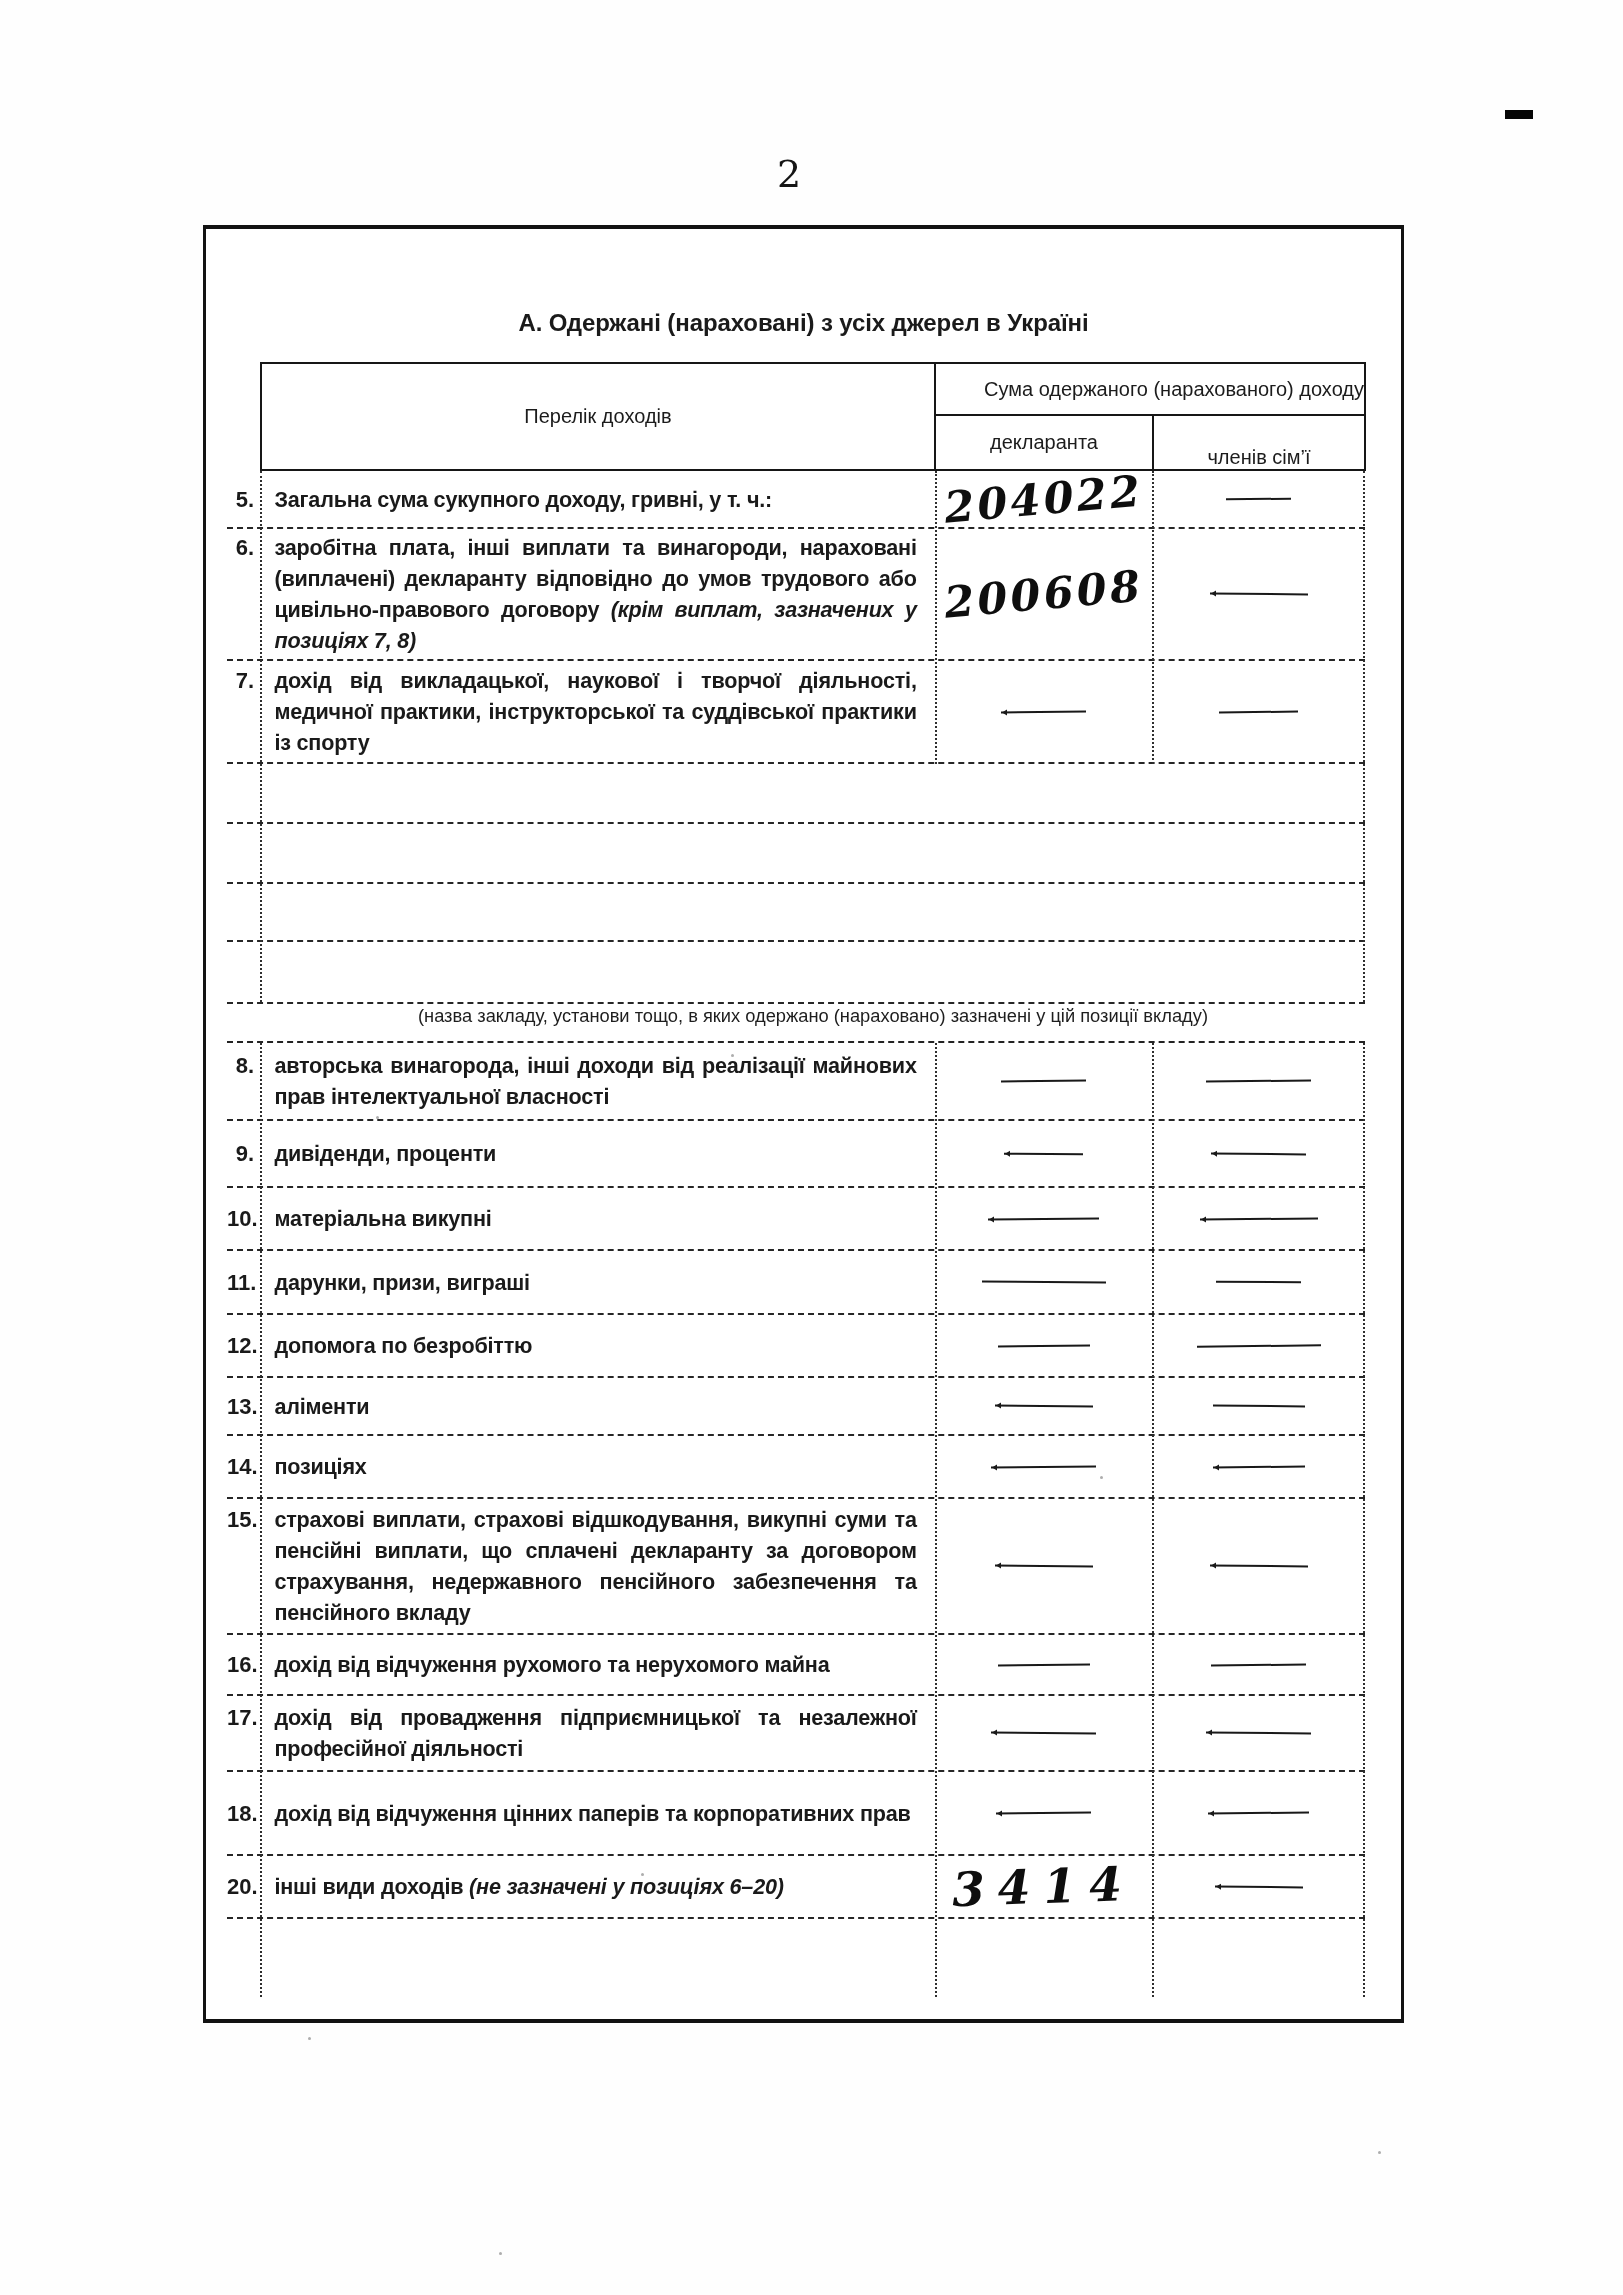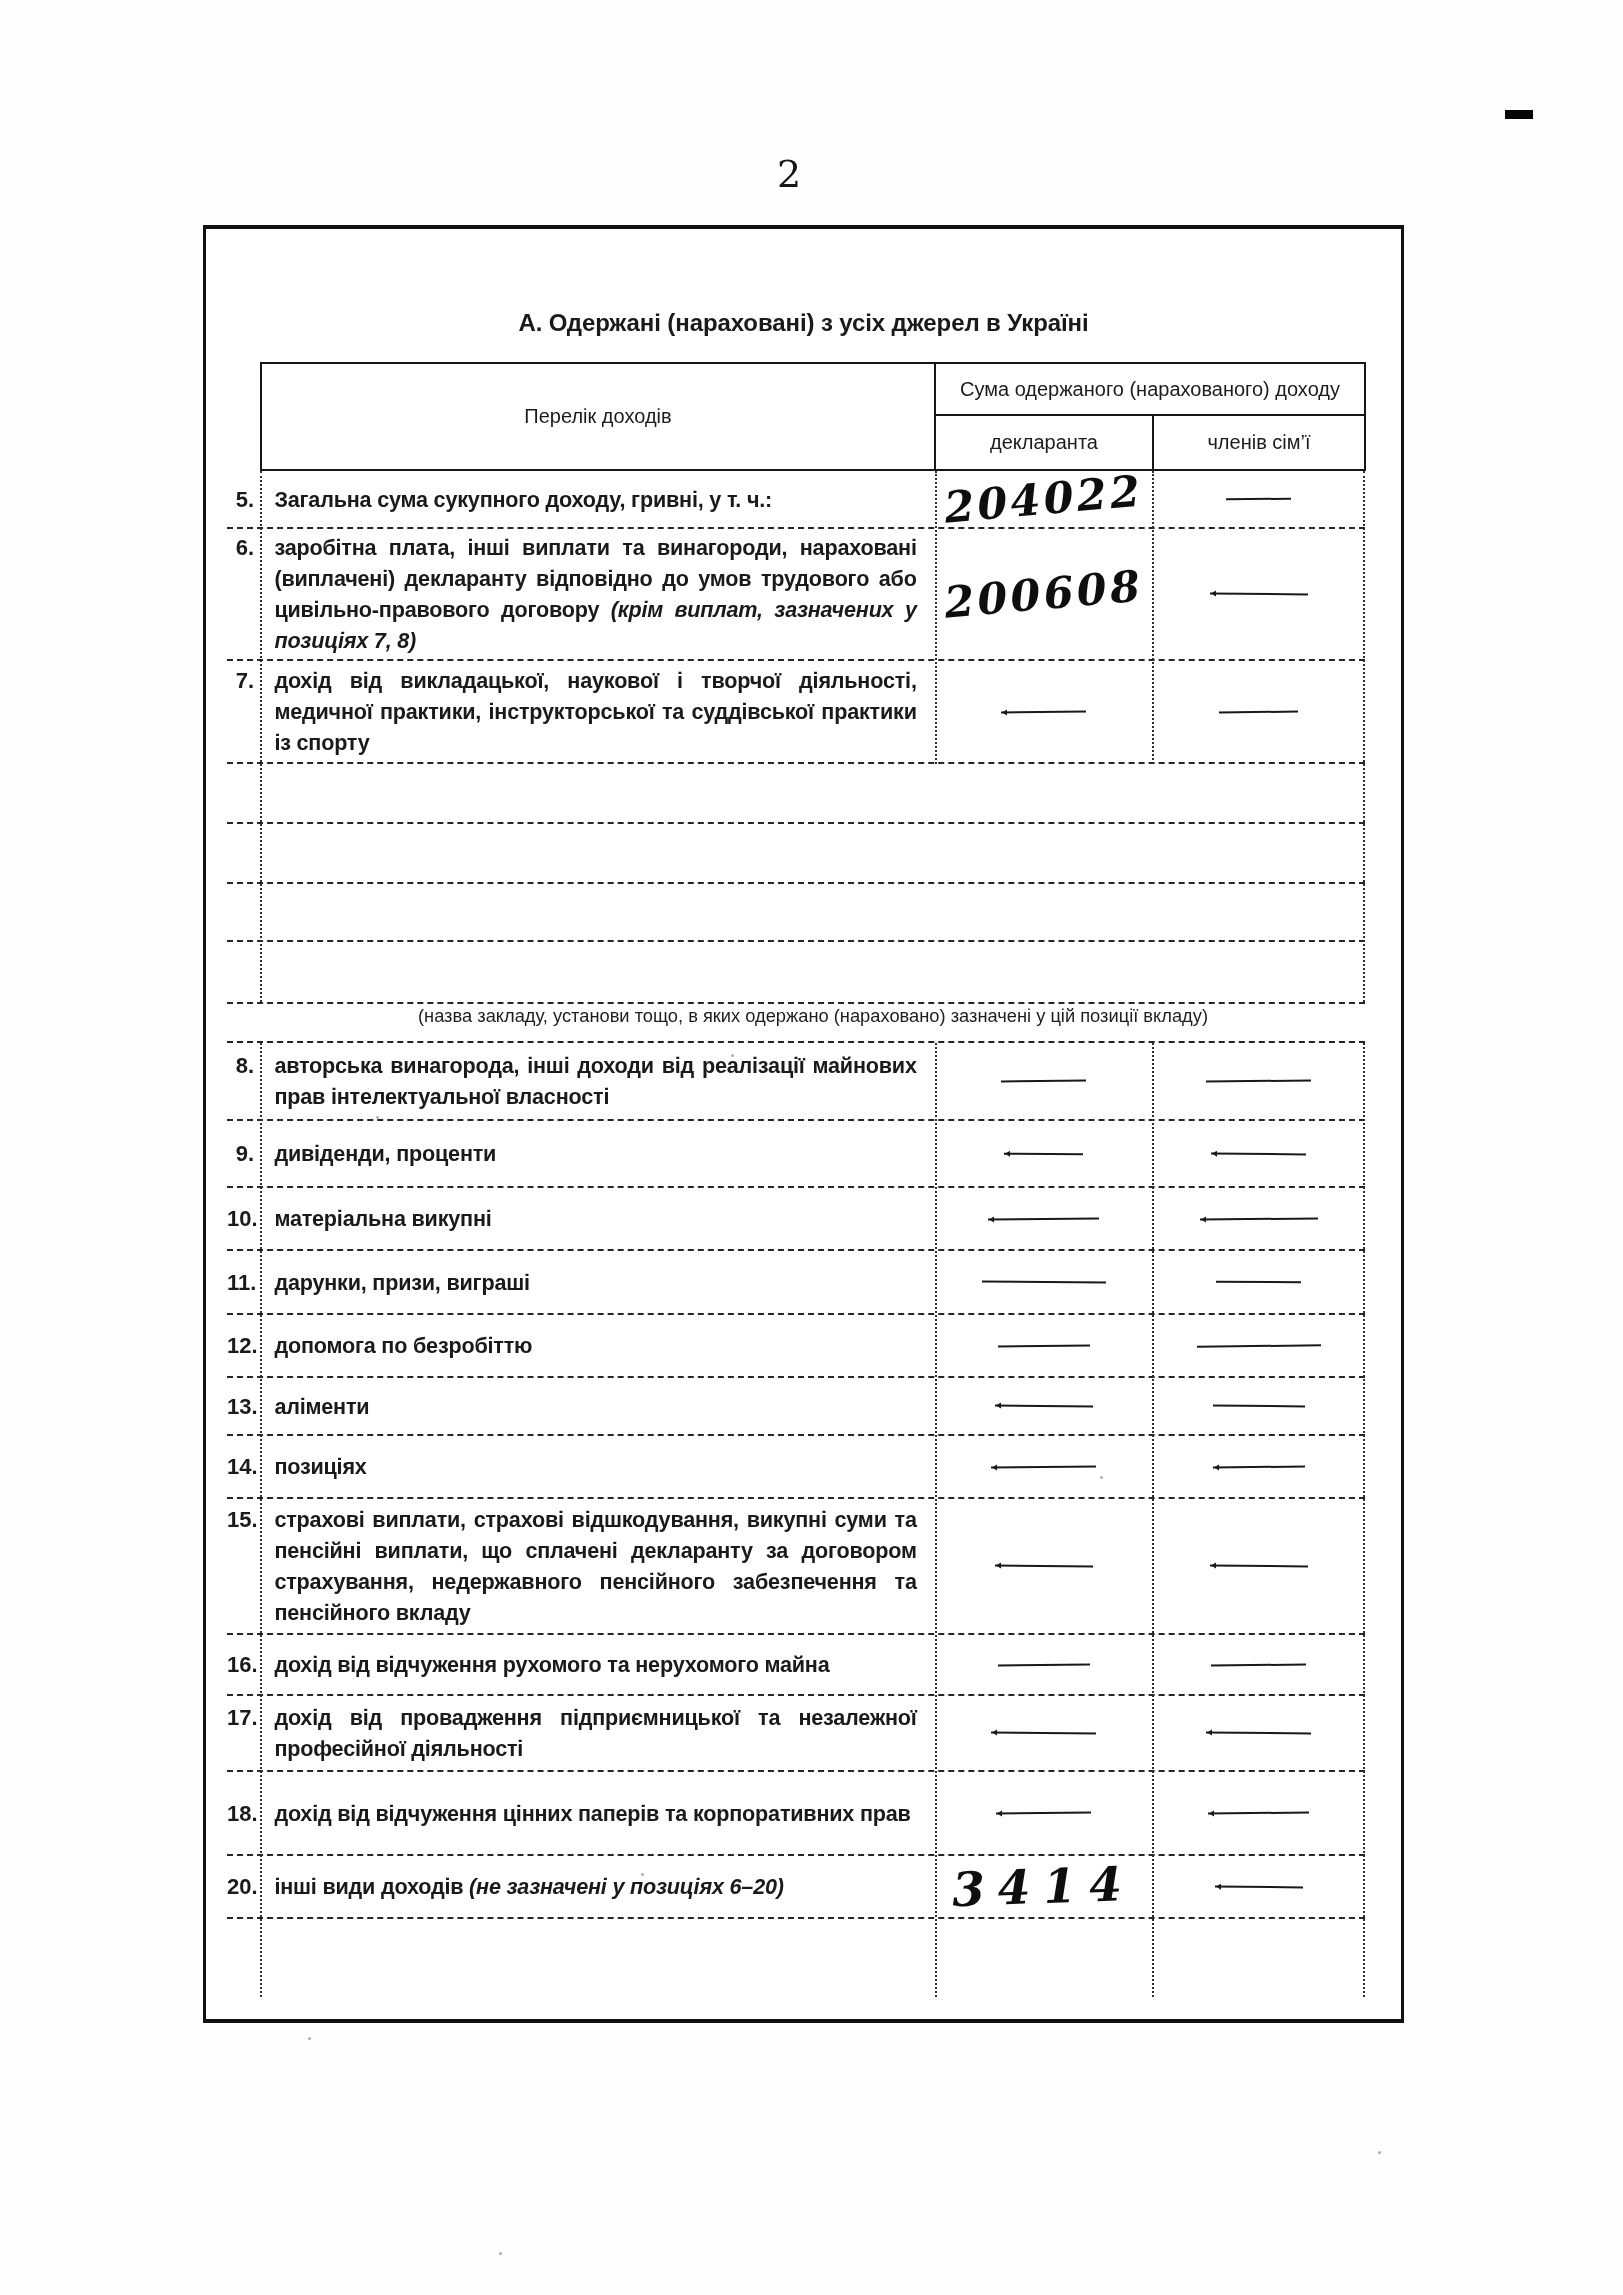--- a/index.html
+++ b/index.html
@@ -19,24 +19,24 @@
 
   .subsection{position:absolute;left:0;top:54px;width:100%;height:79px;
         display:flex;align-items:center;justify-content:center;}
   .subsection .t{font-size:24px;font-weight:700;letter-spacing:-0.1px;}
 
   
   .htable{position:absolute;left:54px;top:133px;width:1106px;height:109px;
         border:2.6px solid #161616;box-sizing:border-box;display:flex;}
   .h-left{width:672px;flex:none;border-right:2.6px solid #161616;display:flex;align-items:center;justify-content:center;}
   .h-right{flex:1;display:flex;flex-direction:column;}
-  .h-sum{height:50px;flex:none;border-bottom:2.6px solid #161616;display:flex;align-items:center;justify-content:center;}
+  .h-sum{height:50px;flex:none;border-bottom:2.6px solid #161616;display:flex;align-items:center;justify-content:flex-end;}
   .h-sub{flex:1;display:flex;}
   .h-decl{width:216px;flex:none;border-right:2px solid #161616;display:flex;align-items:center;justify-content:center;}
-  .h-fam{flex:1;display:flex;align-items:center;justify-content:center;border-radius:12px;}
+  .h-fam{flex:1;display:flex;align-items:flex-end;justify-content:center;border-radius:12px;}
   .hlabel{font-size:20px;font-weight:400;color:#1c1c1c;}
 
   
   .block{position:absolute;left:21px;width:1138px;}
   .block1{top:242px;height:531px;}
   .block2{top:812px;height:956px;border-top:2.6px dashed #222;box-sizing:border-box;}
 
   .vl{position:absolute;top:0;width:0;border-left:2px dotted #2e2e2e;}
   .vl.l{left:33px;height:100%;}
   .vl.m1{left:708px;}

